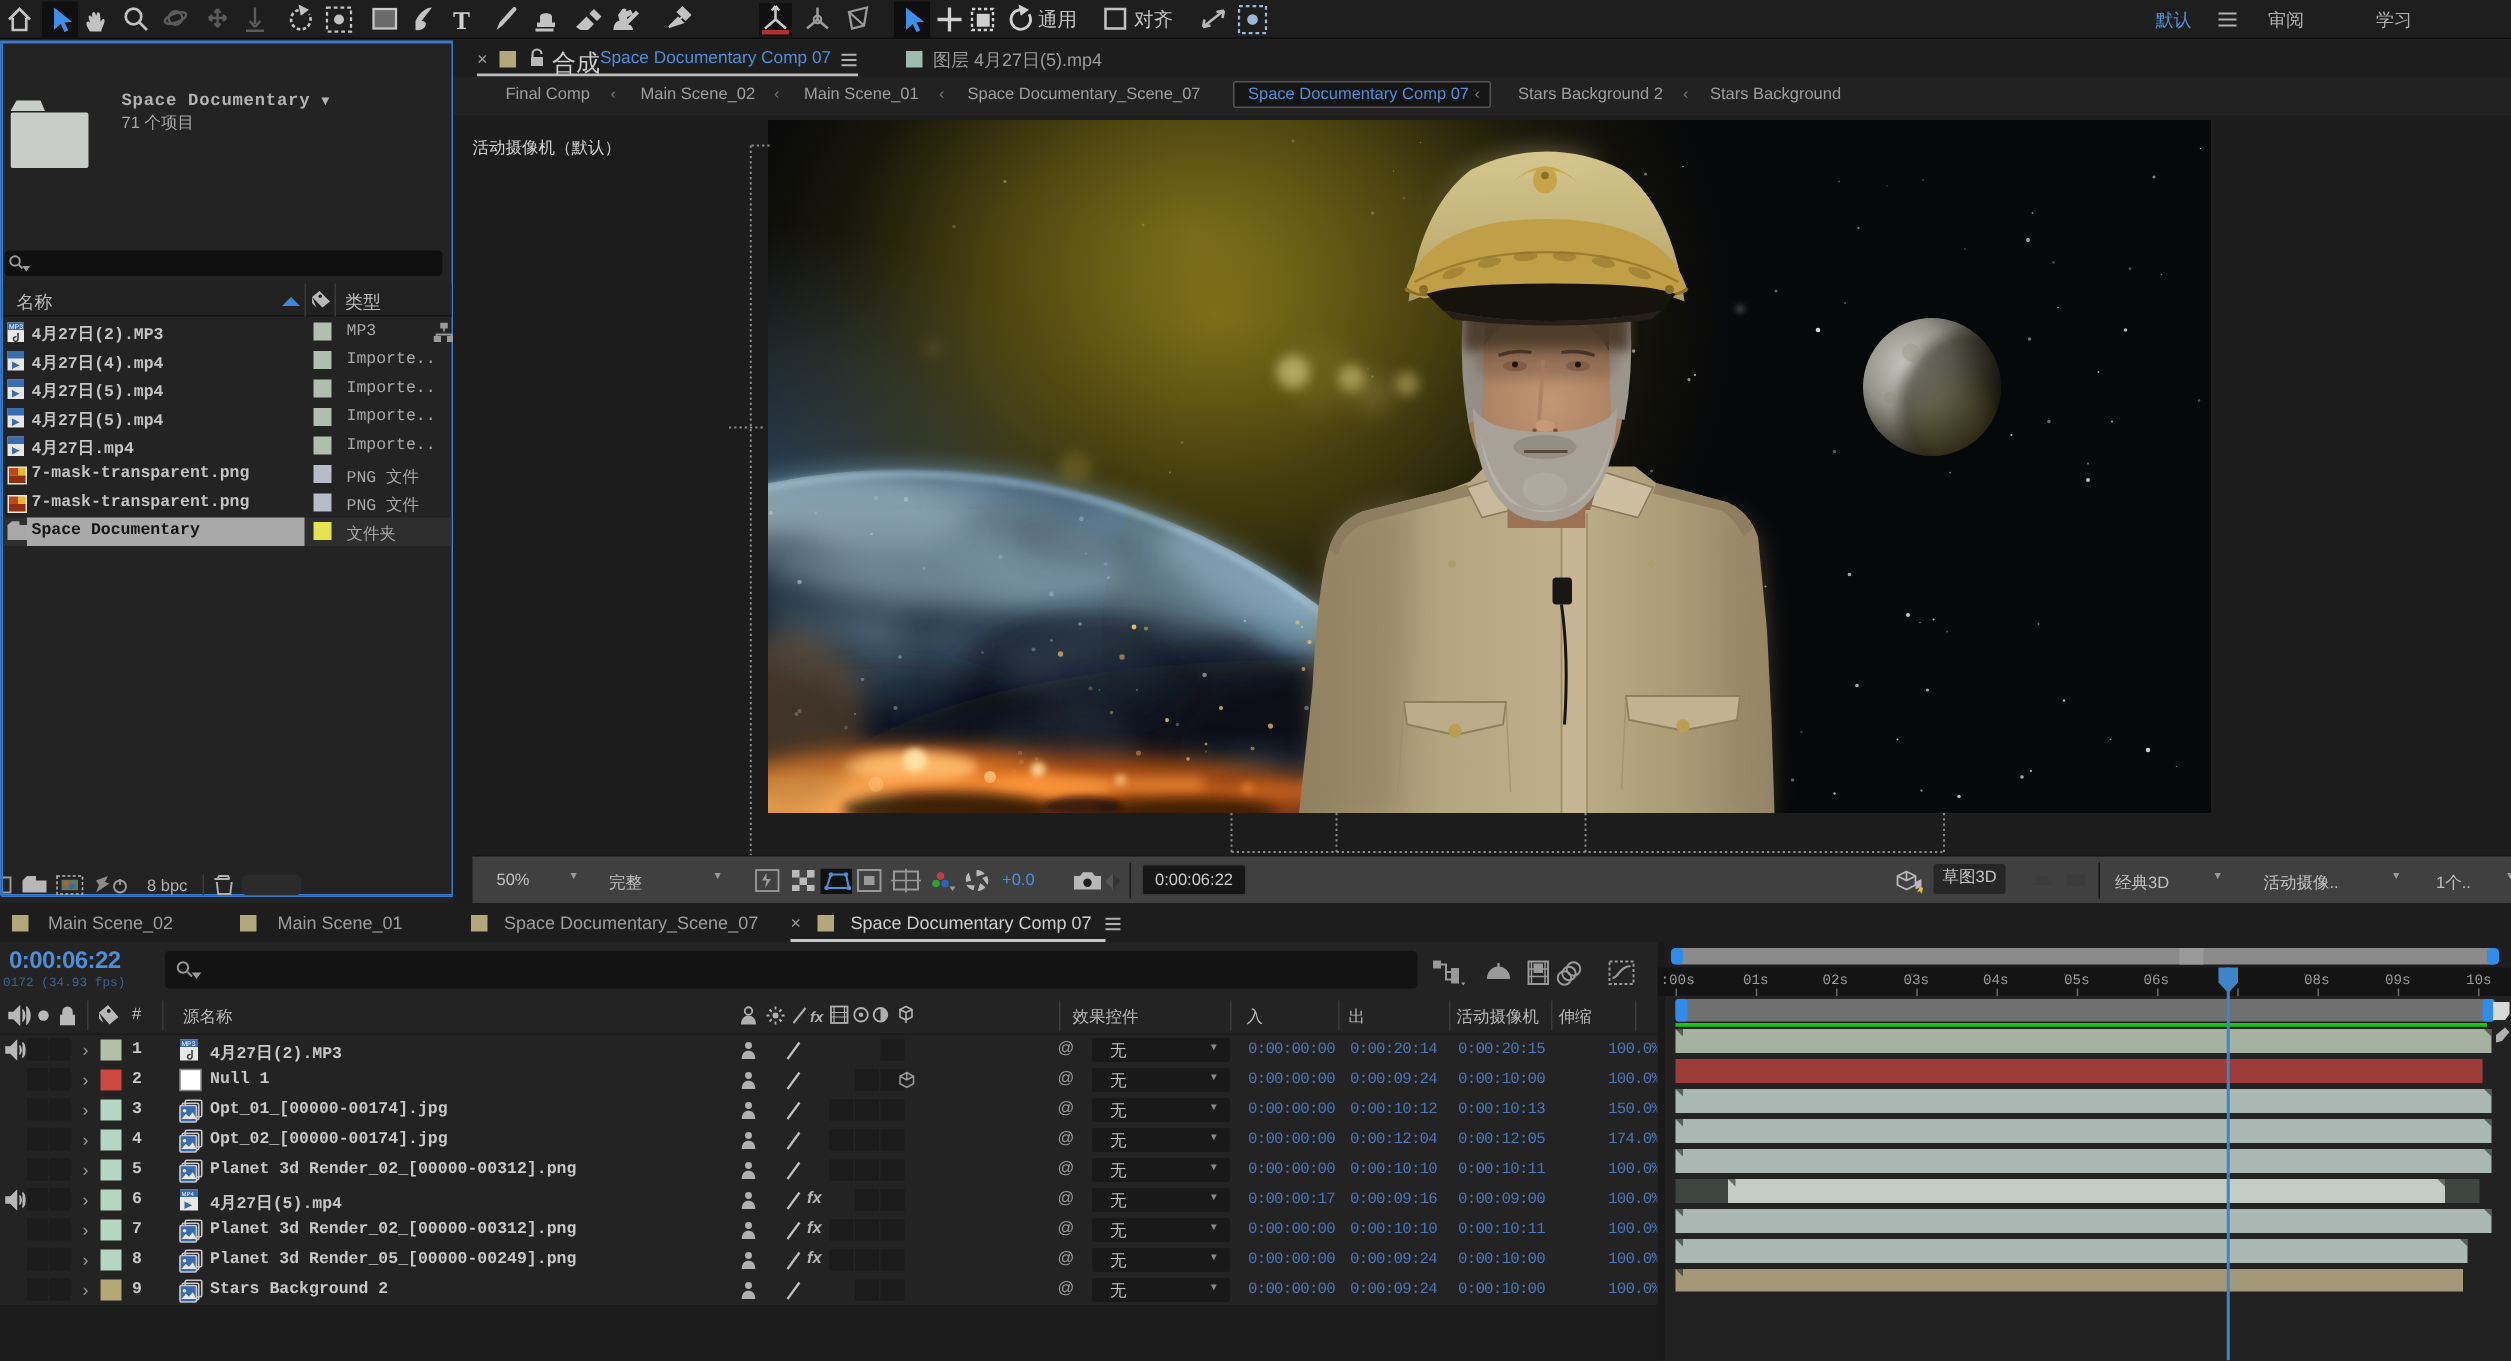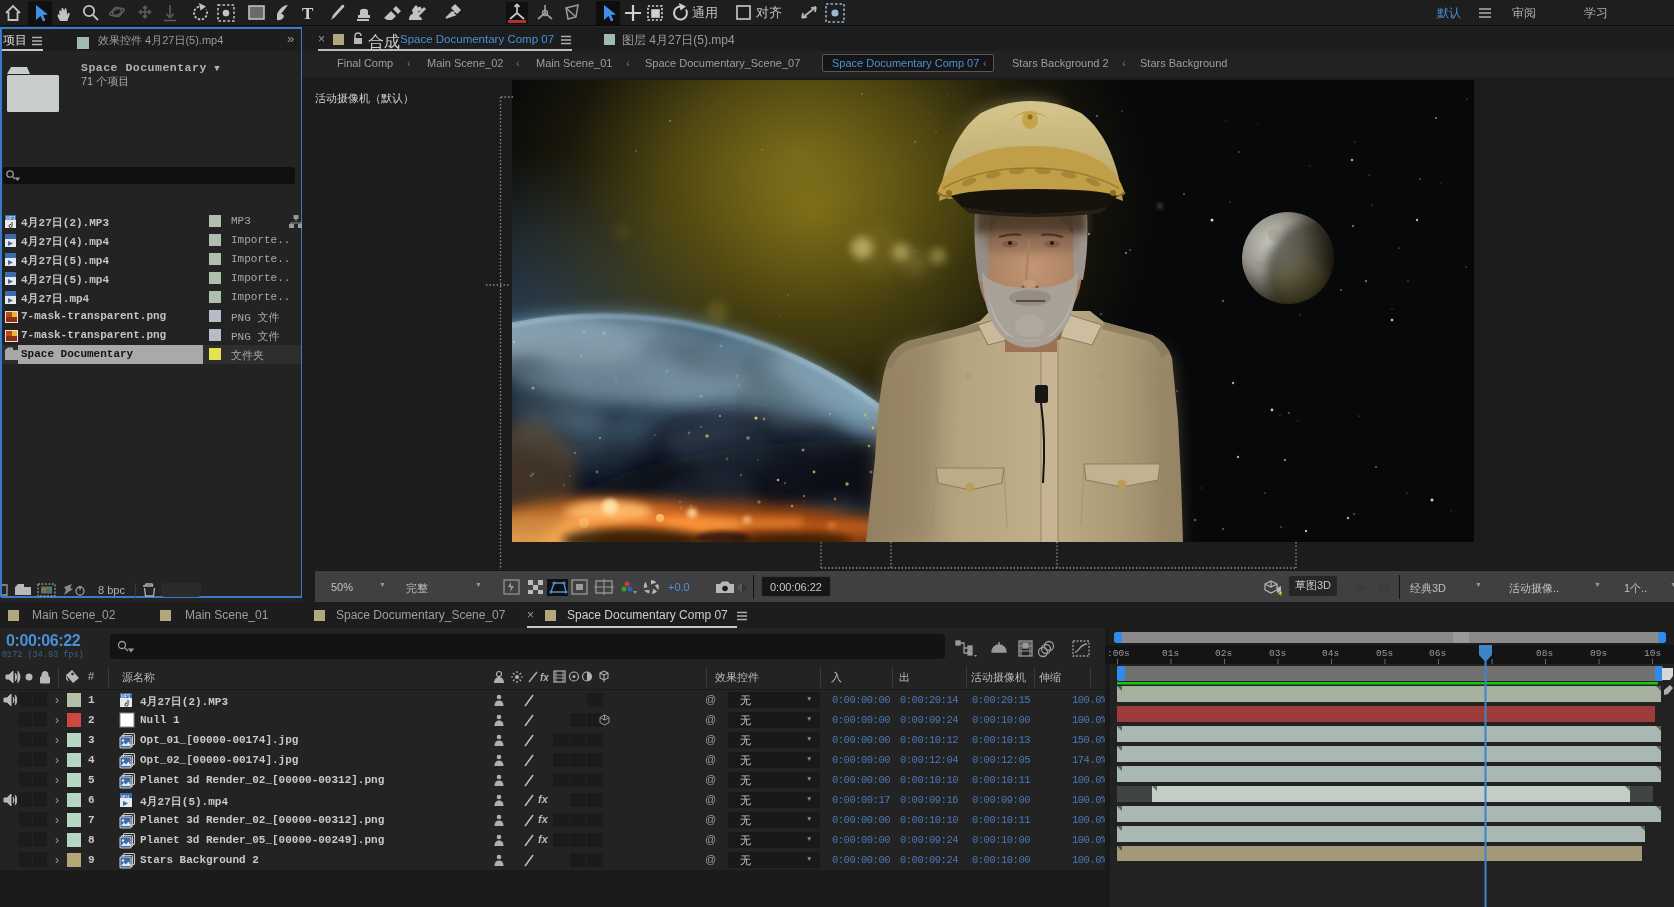--- a/index.html
+++ b/index.html
@@ -73,41 +73,44 @@
 <rect x="826" y="4" width="18" height="18" stroke-dasharray="2.5 2"></rect>
         <circle cx="835" cy="13" r="2.8" fill="#9ab8d8"></circle>
 </g>
 <text x="1437" y="17" font-size="12" fill="#4a90d9">默认</text>
 <path d="M1479 9 h12 m-12 4 h12 m-12 4 h12" stroke="#b0b0b0" stroke-width="1.4"></path>
 <text x="1512" y="17" font-size="12" fill="#b0b0b0">审阅</text>
 <text x="1584" y="17" font-size="12" fill="#b0b0b0">学习</text>
 </svg>
 </div>
 <div class="abs" id="proj">
-<div class="abs" style="left:0;top:0;width:300px;height:23px;background:#1d1d1d">
- <div class="abs" style="left:2px;top:4px;font-size:12px;color:#d8d8d8">项目</div>
- <svg class="abs" style="left:30px;top:7px" width="12" height="12">
-        <path d="M1 2.5 h10 M1 6 h10 M1 9.5 h10" stroke="#b0b0b0" stroke-width="1.3"></path>
-      </svg>
- <div class="abs" style="left:0;top:21px;width:42px;height:2px;background:#c8c8c8"></div>
- <div class="abs" style="left:76px;top:9px;width:12px;height:12px;background:#9fbbaf"></div>
- <div class="abs" style="left:97px;top:5px;font-size:11px;color:#9a9a9a">效果控件 4月27日(5).mp4</div>
- <div class="abs" style="left:286px;top:3px;font-size:13px;color:#9a9a9a">»</div>
-</div>
 <svg class="abs" style="left:6px;top:38px" width="54" height="46">
       <path d="M0 8 l4-7 h16 l3 7z" fill="#c9cdc9"></path>
       <rect x="0" y="9" width="52" height="37" rx="1.5" fill="#c9cdc9"></rect>
     </svg>
 <div class="abs mono" style="left:80px;top:33px;font-size:11.5px;font-weight:bold;color:#b2b2b2;letter-spacing:.5px">Space Documentary <span style="font-size:9px">▼</span></div>
 <div class="abs" style="left:80px;top:46px;font-size:11px;color:#a8a8a8">71 个项目</div>
 <div class="abs" style="left:2px;top:139px;width:292px;height:17px;background:#101010;border-radius:3px">
  <svg width="20" height="17">
         <circle cx="7" cy="7" r="3.2" fill="none" stroke="#9a9a9a" stroke-width="1.3"></circle>
         <path d="M9.5 9.5 l2.5 2.5 M13 11 l3 0 -1.5 2z" stroke="#9a9a9a" stroke-width="1.2" fill="#9a9a9a"></path>
       </svg>
+</div>
+<div class="abs" style="left:0;top:161px;width:300px;height:22px;background:#212121;border-bottom:1px solid #161616">
+ <div class="abs" style="left:10px;top:4px;font-size:12px;color:#bababa">名称</div>
+ <svg class="abs" style="left:186px;top:8px" width="14" height="8">
+        <path d="M1 7 L7 1 L13 7z" fill="#3f87d8"></path>
+      </svg>
+ <div class="abs" style="left:202px;top:0;width:1px;height:22px;background:#3a3a3a"></div>
+ <svg class="abs" style="left:206px;top:4px" width="15" height="14">
+        <path d="M1 5 L6 1 L13 8 L8 12z M1 5 l0 4 3 3" fill="#b8b8b8"></path>
+        <circle cx="6.5" cy="4.5" r="1.2" fill="#1a1a1a"></circle>
+      </svg>
+ <div class="abs" style="left:222px;top:0;width:1px;height:22px;background:#3a3a3a"></div>
+ <div class="abs" style="left:229px;top:4px;font-size:12px;color:#bababa">类型</div>
 </div>
 <div class="abs" id="plist" style="left:0;top:184px;width:300px;height:372px">
 <style>
 .prow{position:absolute;left:0;width:300px;height:19px}
 .pname{position:absolute;left:20px;top:3px;font-family:"Liberation Mono",monospace;font-weight:bold;font-size:11px;color:#c4c4c4;white-space:nowrap}
 .chip{position:absolute;left:208px;top:3px;width:12px;height:12px}
 .ptype{position:absolute;left:230px;top:3px;font-family:"Liberation Mono",monospace;font-size:11px;color:#a8a8a8}
 .fico{position:absolute;left:3px;top:1px}
 </style>
 <div class="prow" style="top:0">

